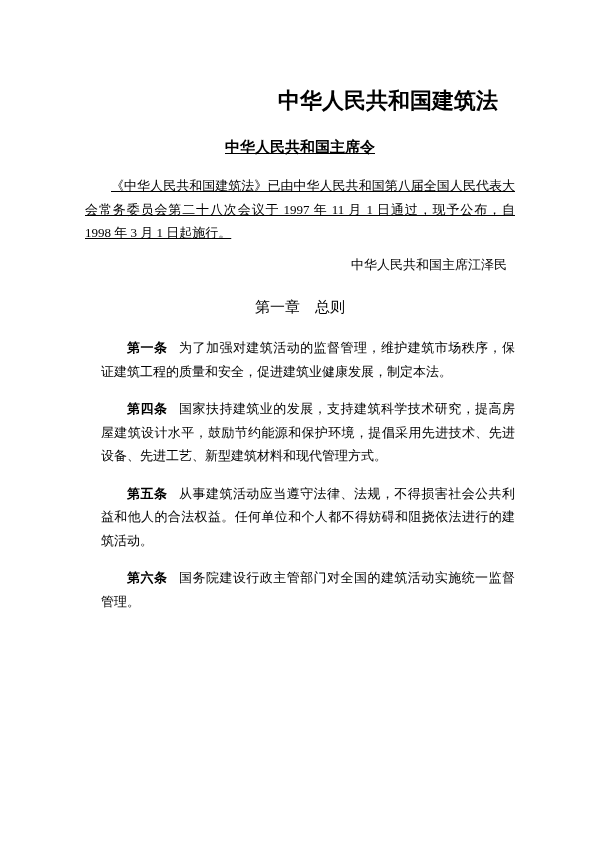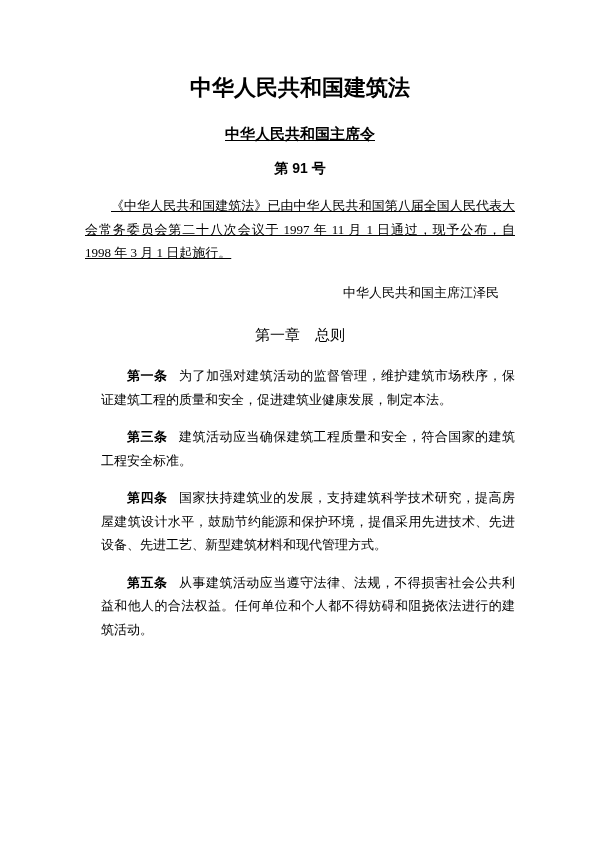--- a/index.html
+++ b/index.html
@@ -12,22 +12,22 @@
     color: #000000;
     padding: 70px 85px 0 85px;
     font-family: "Liberation Serif", "DejaVu Serif", serif;
     overflow: hidden;
   }
   .doc-title {
     font-family: "Liberation Sans", "DejaVu Sans", sans-serif;
     font-weight: 700;
     font-size: 22px;
     line-height: 28px;
-    text-align: center;
-    margin: 4px;
+    text-align: right;
+    margin: 17px;
   }
   .decree-issuer {
     font-family: "Liberation Sans", "DejaVu Sans", sans-serif;
     font-weight: 700;
     font-size: 15px;
     line-height: 20px;
     text-align: center;
     margin: 22px 0 0 0;
     text-decoration: underline;
   }
@@ -44,21 +44,21 @@
     line-height: 23.5px;
     text-align: justify;
     text-indent: 2em;
     margin: 17px 0 8px 0;
     text-decoration: underline;
   }
   .signature-block {
     text-align: right;
     font-size: 13px;
     line-height: 23.5px;
-    margin: 16px;
+    margin: 8px;
   }
   .signature-block div { text-align: right; }
   .chapter-heading {
     font-size: 15px;
     line-height: 20px;
     font-weight: 400;
     text-align: center;
     margin: 21px 0 0 0;
   }
   .article {
@@ -76,33 +76,32 @@
 </style>
 </head>
 <body>
 
 <div class="page">
 
   <h1 class="doc-title">中华人民共和国建筑法</h1>
 
   <h2 class="decree-issuer">中华人民共和国主席令</h2>
 
-  <h3 class="decree-number">第 91 号</h3>
 
   <p class="preamble">《中华人民共和国建筑法》已由中华人民共和国第八届全国人民代表大会常务委员会第二十八次会议于 1997 年 11 月 1 日通过，现予公布，自 1998 年 3 月 1 日起施行。</p>
 
   <div class="signature-block">
     <div>中华人民共和国主席江泽民</div>
   </div>
 
   <h4 class="chapter-heading">第一章　总则</h4>
 
   <p class="article"><b class="article-label">第一条</b><span>为了加强对建筑活动的监督管理，维护建筑市场秩序，保证建筑工程的质量和安全，促进建筑业健康发展，制定本法。</span></p>
 
 
-  <p class="article"><b class="article-label">第三条</b><span>建筑活动应当确保建筑工程质量和安全，符合国家的建筑工程安全标准。</span></p>
 
   <p class="article"><b class="article-label">第四条</b><span>国家扶持建筑业的发展，支持建筑科学技术研究，提高房屋建筑设计水平，鼓励节约能源和保护环境，提倡采用先进技术、先进设备、先进工艺、新型建筑材料和现代管理方式。</span></p>
 
   <p class="article"><b class="article-label">第五条</b><span>从事建筑活动应当遵守法律、法规，不得损害社会公共利益和他人的合法权益。任何单位和个人都不得妨碍和阻挠依法进行的建筑活动。</span></p>
 
+  <p class="article"><b class="article-label">第六条</b><span>国务院建设行政主管部门对全国的建筑活动实施统一监督管理。</span></p>
 
 </div>
 
 </body></html>

